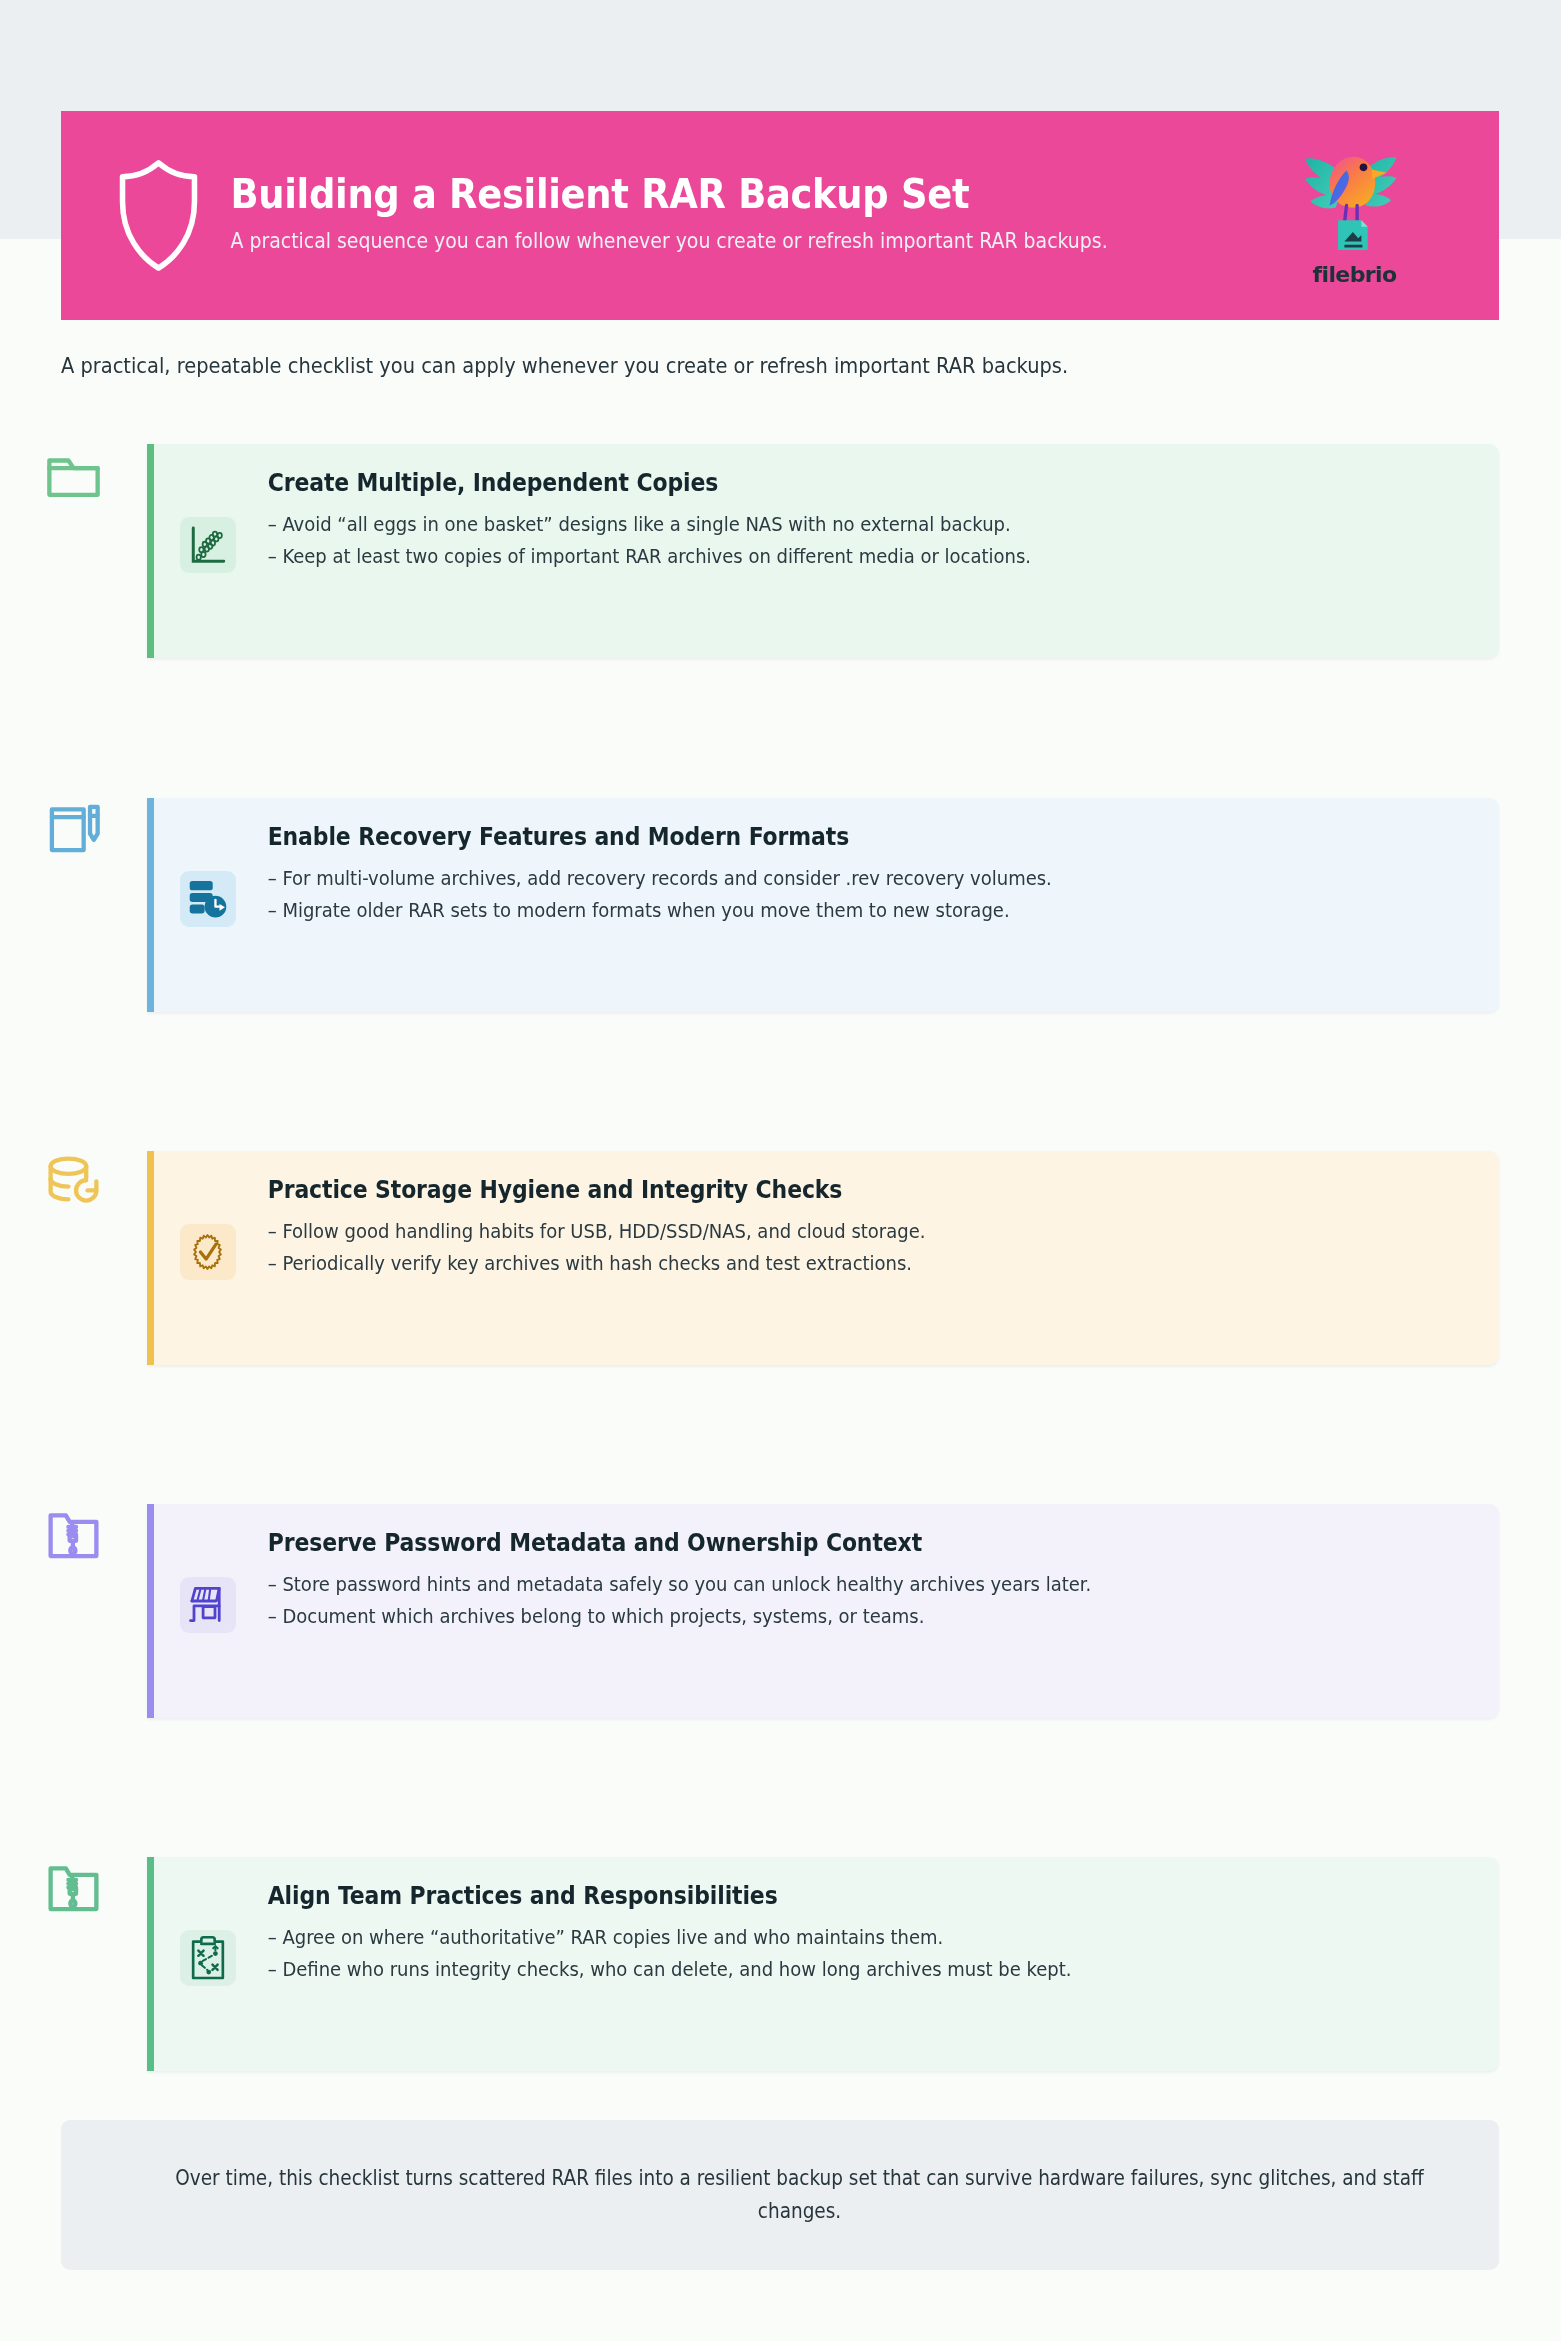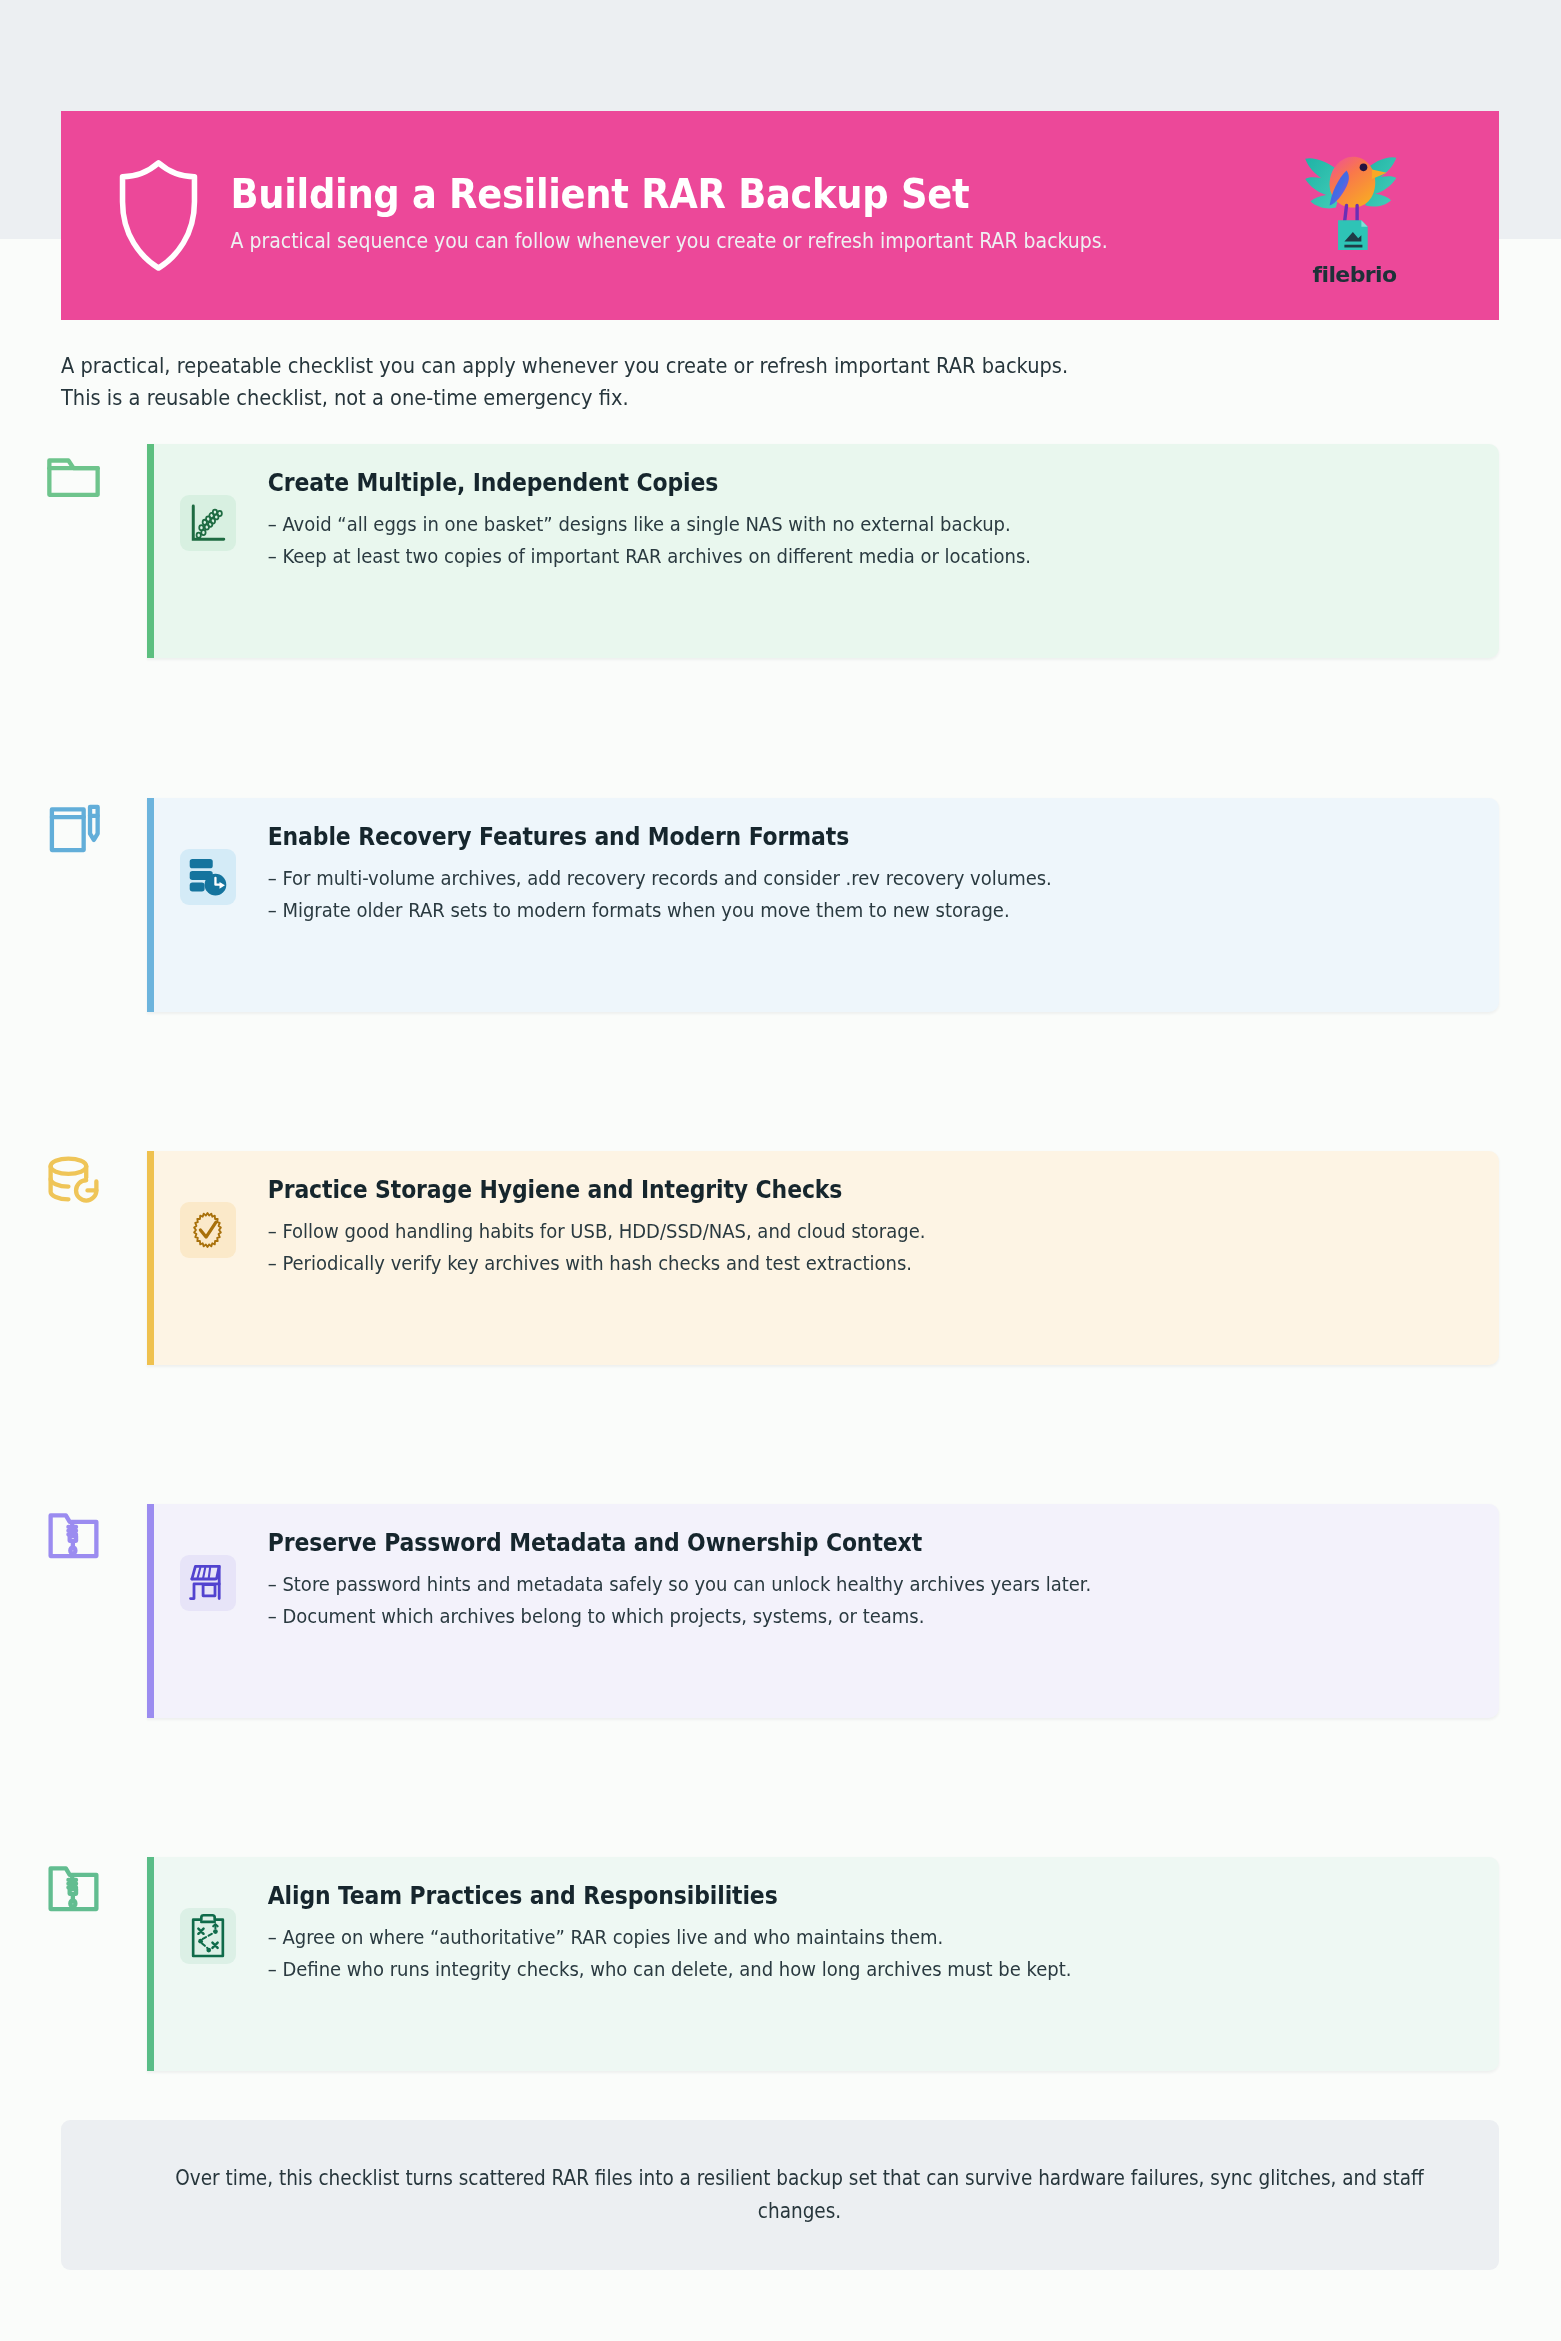--- a/index.html
+++ b/index.html
@@ -64,21 +64,21 @@
     width: 61px; height: 61px;
   }
   .card {
     position: absolute; left: 147px; top: 0; width: 1352px;
     border-radius: 0 10px 10px 0;
     display: flex; align-items: flex-start;
     box-shadow: 0 1.1px 2.8px rgba(30,45,55,0.055);
     overflow: hidden;
   }
   .card-bar { flex: 0 0 auto; width: 7.2px; align-self: stretch; }
-  .card-body { flex: 1 1 auto; display: flex; align-items: center; padding: 23px 33px 23px 25.5px; }
+  .card-body { flex: 1 1 auto; display: flex; align-items: flex-end; padding: 23px 33px 23px 25.5px; }
   .icon-tile {
     flex: 0 0 auto; width: 56px; height: 56px; border-radius: 9px;
     display: flex; align-items: center; justify-content: center;
     margin-top: 5.6px;
   }
   .card-text { flex: 1 1 auto; margin-left: 32px; padding-top: 2.2px; }
   .card-title {
     font-family: "DejaVu Sans Condensed", "Liberation Sans Narrow", "Liberation Sans", sans-serif;
     font-weight: 700; font-size: 24.4px; color: #16262d; letter-spacing: -0.1px;
     line-height: 1.15;
@@ -159,21 +159,20 @@
         <path d="M66 72 L72 78 L66 78 Z" fill="#7fe0d6"></path>
         <path d="M50 92 L58 83 L63 89 L66 86 L66 92 Z" fill="#1f3b46"></path>
         <rect x="50" y="95" width="17" height="2.6" fill="#1f3b46"></rect>
       </svg>
       <div class="logo-word">filebrio</div>
     </div>
   </div>
 
   <div class="intro">
     <div>A practical, repeatable checklist you can apply whenever you create or refresh important RAR backups.</div>
-    <div>This is a reusable checklist, not a one-time emergency fix.</div>
   </div>
 
   <div id="cards">
       <div class="card-row" style="top: 444px;">
         <div class="outer-icon"><svg viewBox="0 0 48 48" width="61" height="61" aria-hidden="true">
             <path d="M5 13 L5 40 L43 40 L43 19 L24 19 L20 13 Z" fill="none" stroke="#6ec48c" stroke-width="3.4" stroke-linejoin="round" stroke-linecap="round"></path>
             <path d="M5 19 L43 19" fill="none" stroke="#6ec48c" stroke-width="3.4" stroke-linejoin="round" stroke-linecap="round"></path>
           </svg></div>
         <div class="card" style="background: rgb(233, 247, 238); min-height: 214px;">
           <div class="card-bar" style="background: rgb(92, 191, 127);"></div>

